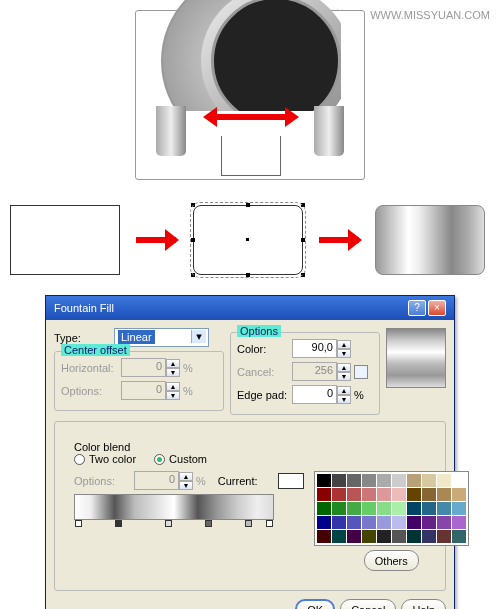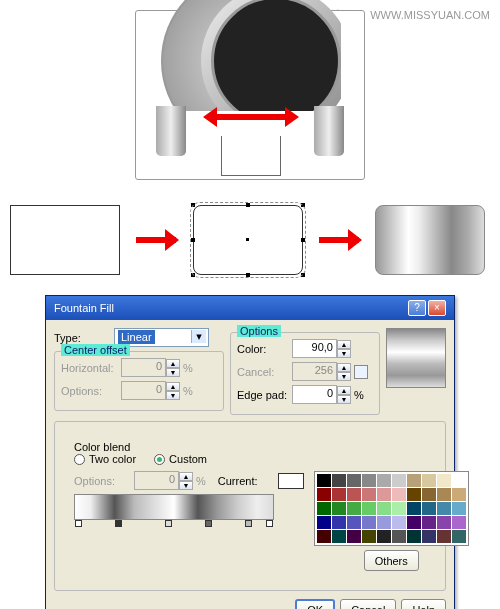--- a/index.html
+++ b/index.html
@@ -51,21 +51,21 @@
 .lock{width:14px;height:14px;border:1px solid #888;background:#eaf3ff;margin-left:3px;display:inline-block}
 .cb-sec{border:1px solid #bbb;border-radius:3px;padding:19px;margin-top:6px;position:relative}
 .radio-row{display:flex;gap:18px;margin-bottom:6px}
 .radio{display:flex;align-items:center;gap:4px}
 .rcir{width:11px;height:11px;border:1px solid #555;border-radius:50%;background:#fff;display:inline-flex;align-items:center;justify-content:center}
 .rcir.on::after{content:"";width:5px;height:5px;background:#3b6;border-radius:50%}
 .swatches{display:grid;grid-template-columns:repeat(10,14px);gap:1px;border:1px solid #888;padding:2px;background:#fff}
 .sw{width:14px;height:13px}
 .gradbar{width:200px;height:26px;border:1px solid #888;background:linear-gradient(90deg,#fff 0%,#eee 8%,#555 20%,#bbb 30%,#ddd 40%,#fff 50%,#555 62%,#999 72%,#ccc 82%,#eee 92%,#ddd 100%);margin-top:4px;position:relative}
 .marker{position:absolute;bottom:-8px;width:7px;height:7px;background:#fff;border:1px solid #333}
-.btn{height:21px;padding:0 10px;background:linear-gradient(#fff,#ece9d8);border:1px solid #888;border-radius:3px}
+.btn{height:21px;padding:0 10px;background:linear-gradient(#fff,#ece9d8);border:1px solid #888;border-radius:10px}
 .btn.def{border:2px solid #4a7dd8}
 .btn.dis{color:#999}
 .btnrow{display:flex;gap:5px;justify-content:flex-end;margin-top:8px}
 .prerow{display:flex;align-items:center;gap:4px;margin-top:6px}
 .dis-t{color:#999}
 .curr{width:26px;height:16px;border:1px solid #333;background:#fff;display:inline-block;vertical-align:middle}
 </style>
 </head>
 <body>
 

